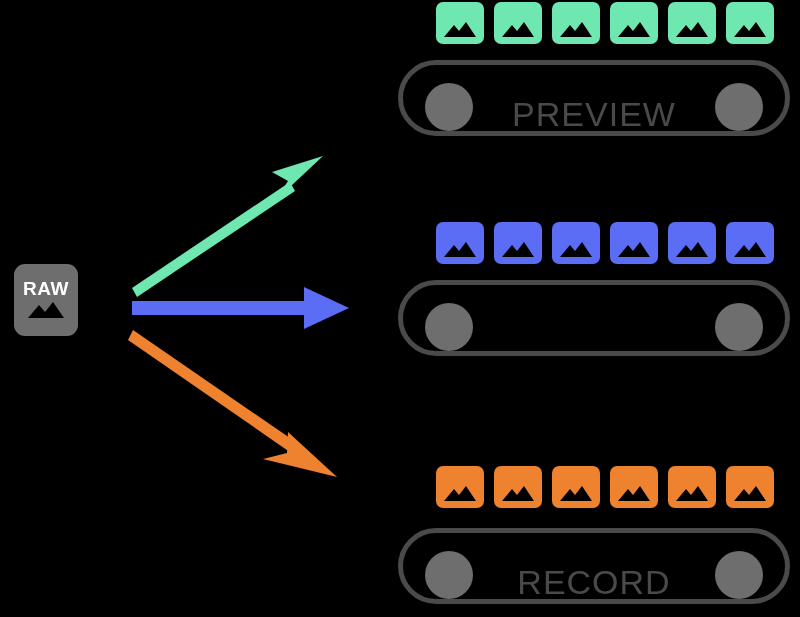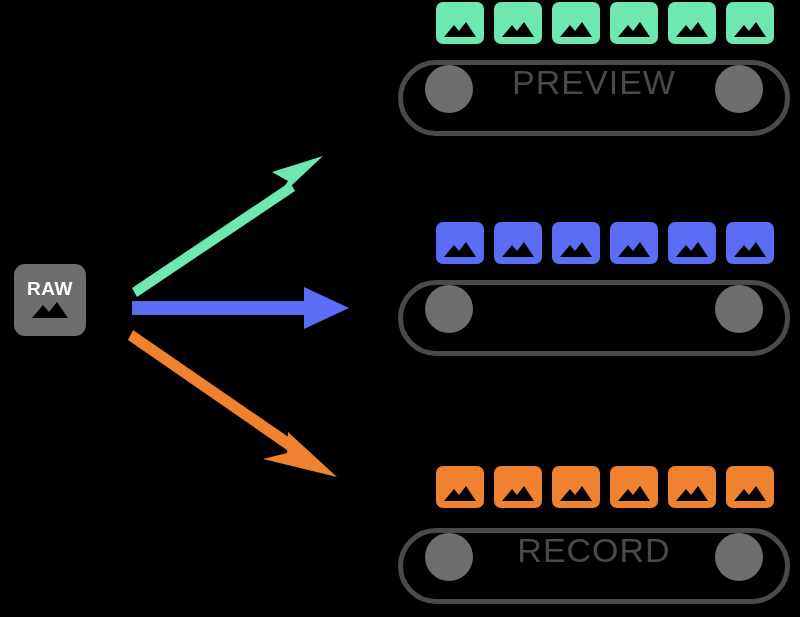--- a/index.html
+++ b/index.html
@@ -25,21 +25,21 @@
     top: 0;
     width: 800px;
     height: 617px;
   }
 
   
   .raw-chip {
     position: absolute;
     left: 14px;
     top: 264px;
-    width: 72px;
+    width: 64px;
     height: 72px;
     background: #6e6e6e;
     border-radius: 11px;
     display: flex;
     flex-direction: column;
     align-items: center;
     justify-content: center;
   }
   .raw-chip .raw-text {
     color: #ffffff;
@@ -77,21 +77,21 @@
   
   .pipeline-pill {
     position: absolute;
     left: 398px;
     width: 392px;
     height: 76px;
     box-sizing: border-box;
     border: 5px solid #4a4a4a;
     border-radius: 38px;
     display: flex;
-    align-items: flex-start;
+    align-items: flex-end;
     justify-content: space-between;
     padding: 0 22px;
   }
   .pipeline-pill.preview { top: 60px; }
   .pipeline-pill.photo   { top: 280px; }
   .pipeline-pill.record  { top: 528px; gap: 20px; }
 
   .roller {
     width: 48px;
     height: 48px;

